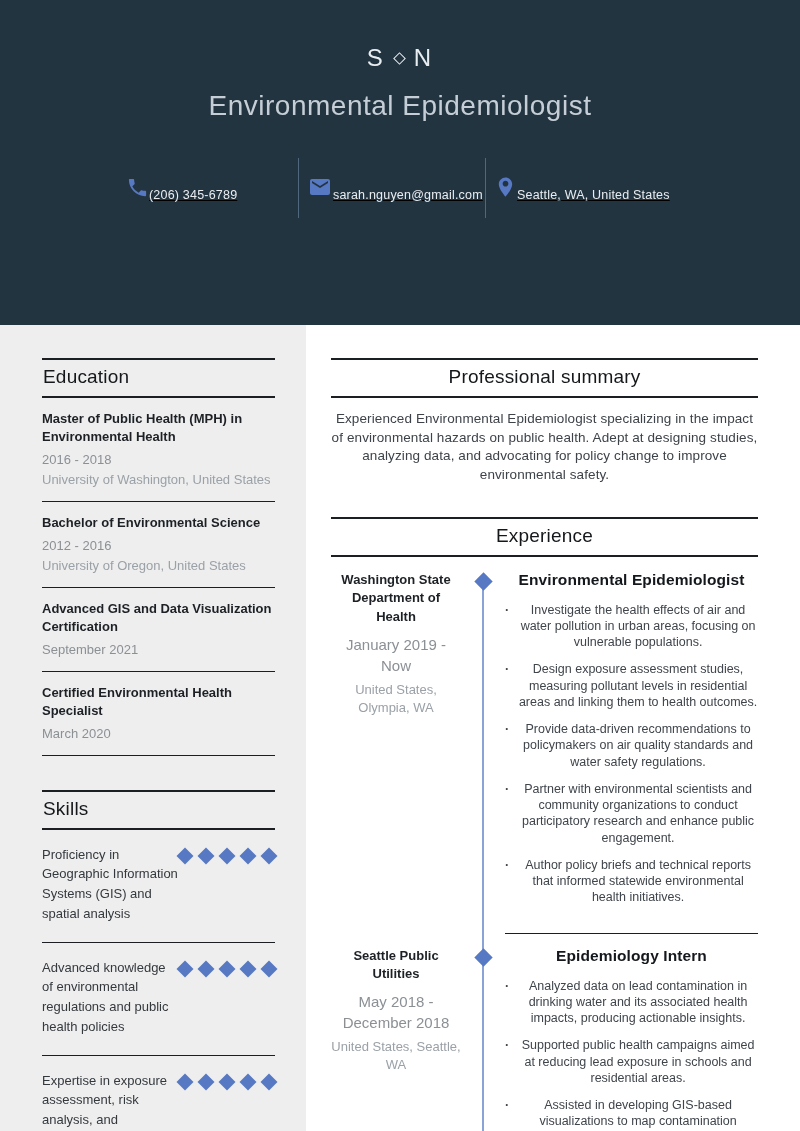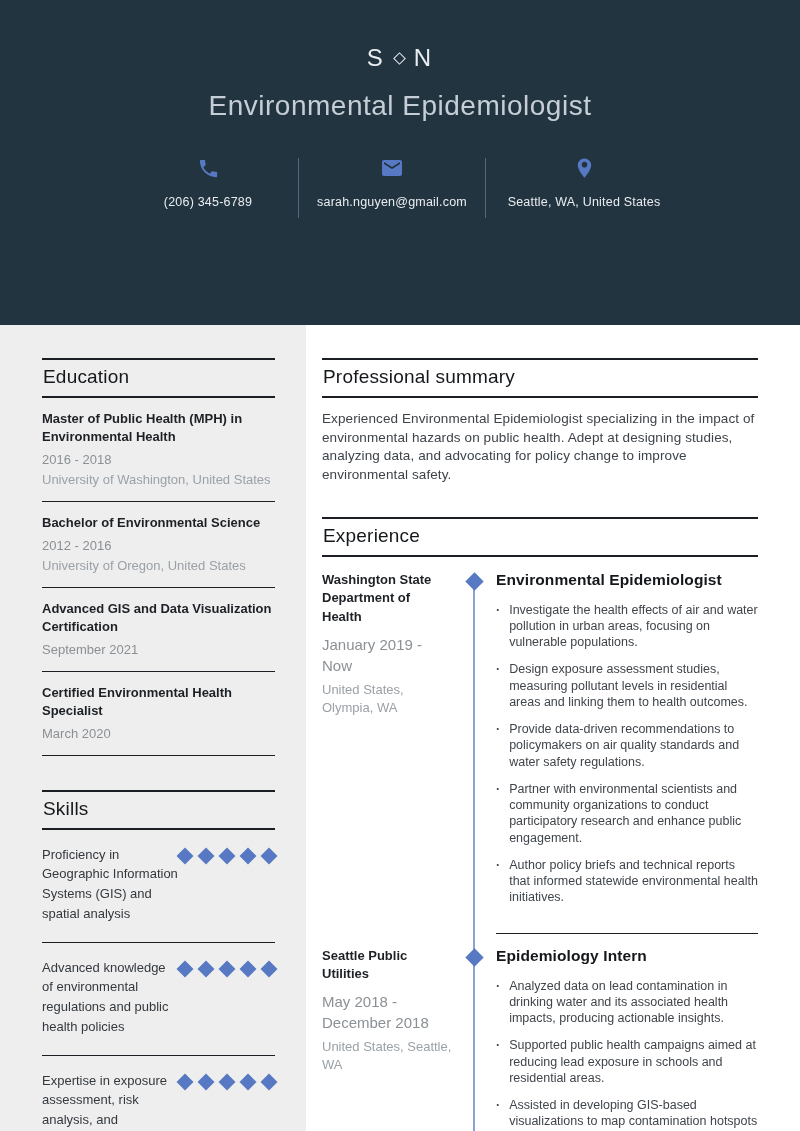--- a/index.html
+++ b/index.html
@@ -13,30 +13,30 @@
   .page{width:800px;height:1131px;overflow:hidden;background:#fff;position:relative;}
 
   
   .header{background:var(--navy);height:325px;display:flex;flex-direction:column;align-items:center;}
   .logo{margin-top:44px;display:flex;align-items:center;gap:10px;color:#e8edf1;
         font-size:24px;font-weight:300;letter-spacing:2px;}
   .logo-diamond{width:9px;height:9px;border:1.5px solid #e8edf1;transform:rotate(45deg);display:inline-block;}
   .name{margin-top:22px;color:#ffffff;font-size:39px;font-weight:800;letter-spacing:3.5px;}
   .subtitle{margin-top:18px;color:var(--subtitle);font-size:28px;font-weight:300;letter-spacing:.5px;}
   .contact-row{margin-top:34px;display:flex;align-items:stretch;}
-  .contact-cell{display:flex;flex-direction:column;align-items:center;justify-content:flex-start;padding:0 8px;}
+  .contact-cell{display:flex;flex-direction:row;align-items:center;justify-content:flex-start;padding:0 8px;text-decoration:underline;}
   .contact-cell .icon{height:24px;display:flex;align-items:center;}
   .contact-cell .label{margin-top:15px;color:#e9edf0;font-size:12.5px;letter-spacing:.2px;}
   .c-phone{width:180px}.c-email{width:186px}.c-loc{width:196px}
   .contact-divider{width:1px;background:var(--hdivider);margin:2px 0 0 0;height:60px;}
 
   
   .columns{display:flex;height:806px;}
   .sidebar{width:306px;background:var(--sidebar);padding:33px 31px 0 42px;}
-  .main{flex:1;background:#fff;padding:33px 42px 0 16px;}
+  .main{flex:1;background:#fff;padding:33px 42px 0 25px;text-align:center;}
 
   .sec-head{border-top:2px solid var(--dark);border-bottom:2px solid var(--dark);
             padding:6px 1px 8px;font-size:19px;color:#15181b;letter-spacing:.2px;}
 
   
   .edu-item{padding:12px 0 14px;border-bottom:1.5px solid var(--dark);}
   .edu-item:last-child{border-bottom:1.5px solid var(--dark);}
   .edu-title{font-size:13px;font-weight:700;color:#1d2125;line-height:1.38;}
   .edu-dates{margin-top:6px;font-size:13px;color:var(--gray);}
   .edu-school{margin-top:5px;font-size:13px;color:var(--lgray);}

